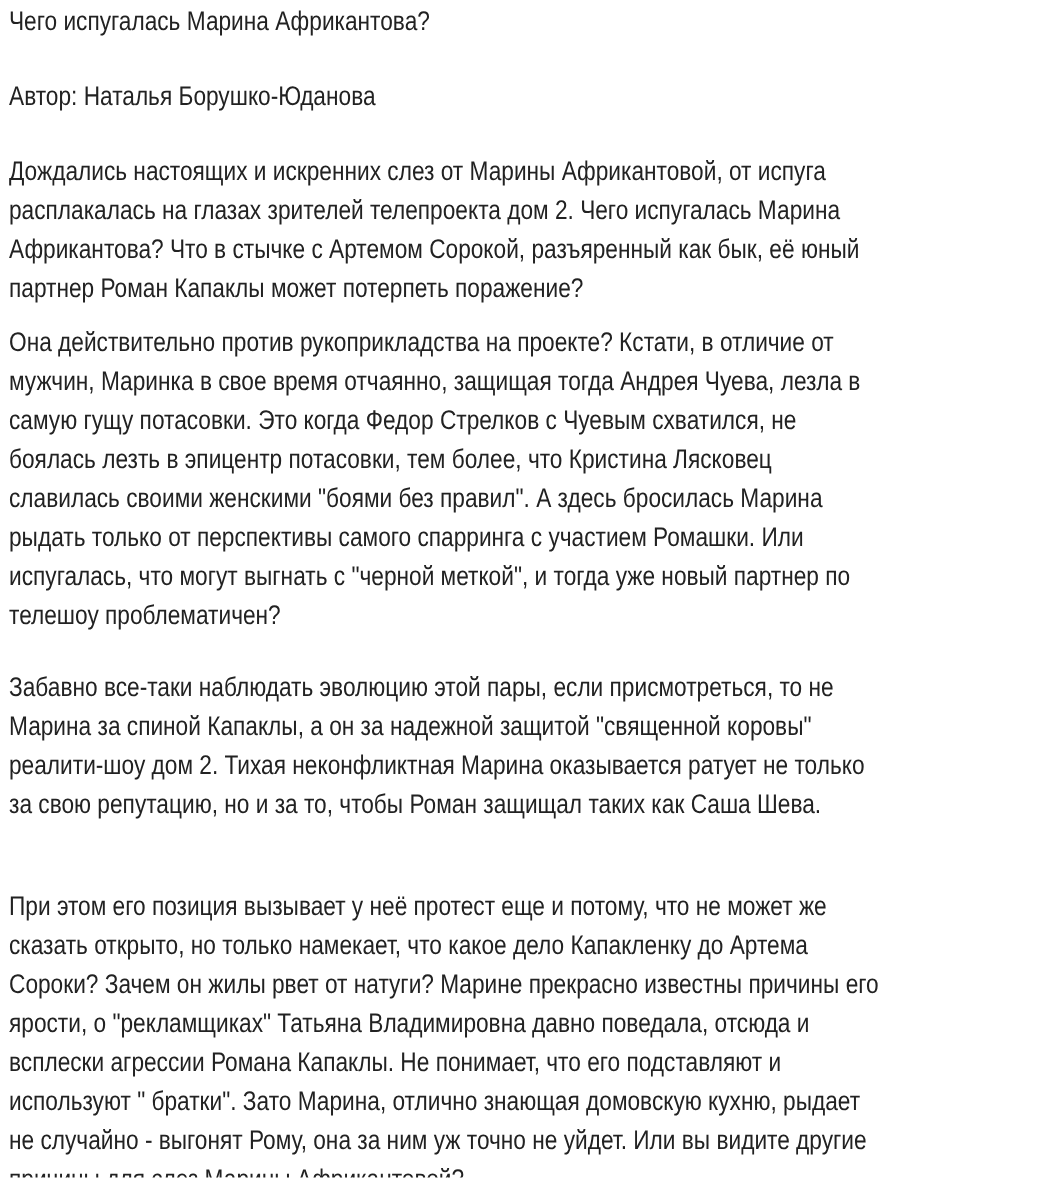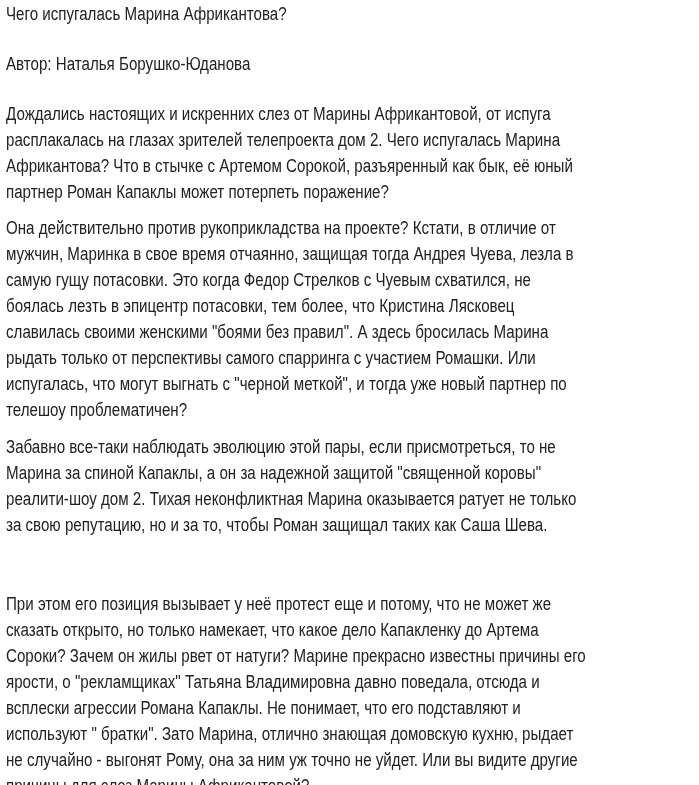--- a/index.html
+++ b/index.html
@@ -16,21 +16,21 @@
       line-height: 26px;
       white-space: nowrap;
       transform-origin: left center;
       transform: scaleX(0.84);
     }
     .title { position: absolute; top: 1px; }
     .author { position: absolute; top: 51px; }
     .para { position: absolute; left: 0; }
     #p1 { top: 101px; }
     #p2 { top: 215px; }
-    #p3 { top: 434px; }
+    #p3 { top: 445px; }
     #p4 { top: 591px; }
   </style>
 </head>
 <body>
 
 <div class="article">
   <span class="line title">Чего испугалась Марина Африкантова?</span>
   <span class="line author">Автор: Наталья Борушко-Юданова</span>
 
   <div class="para" id="p1">

